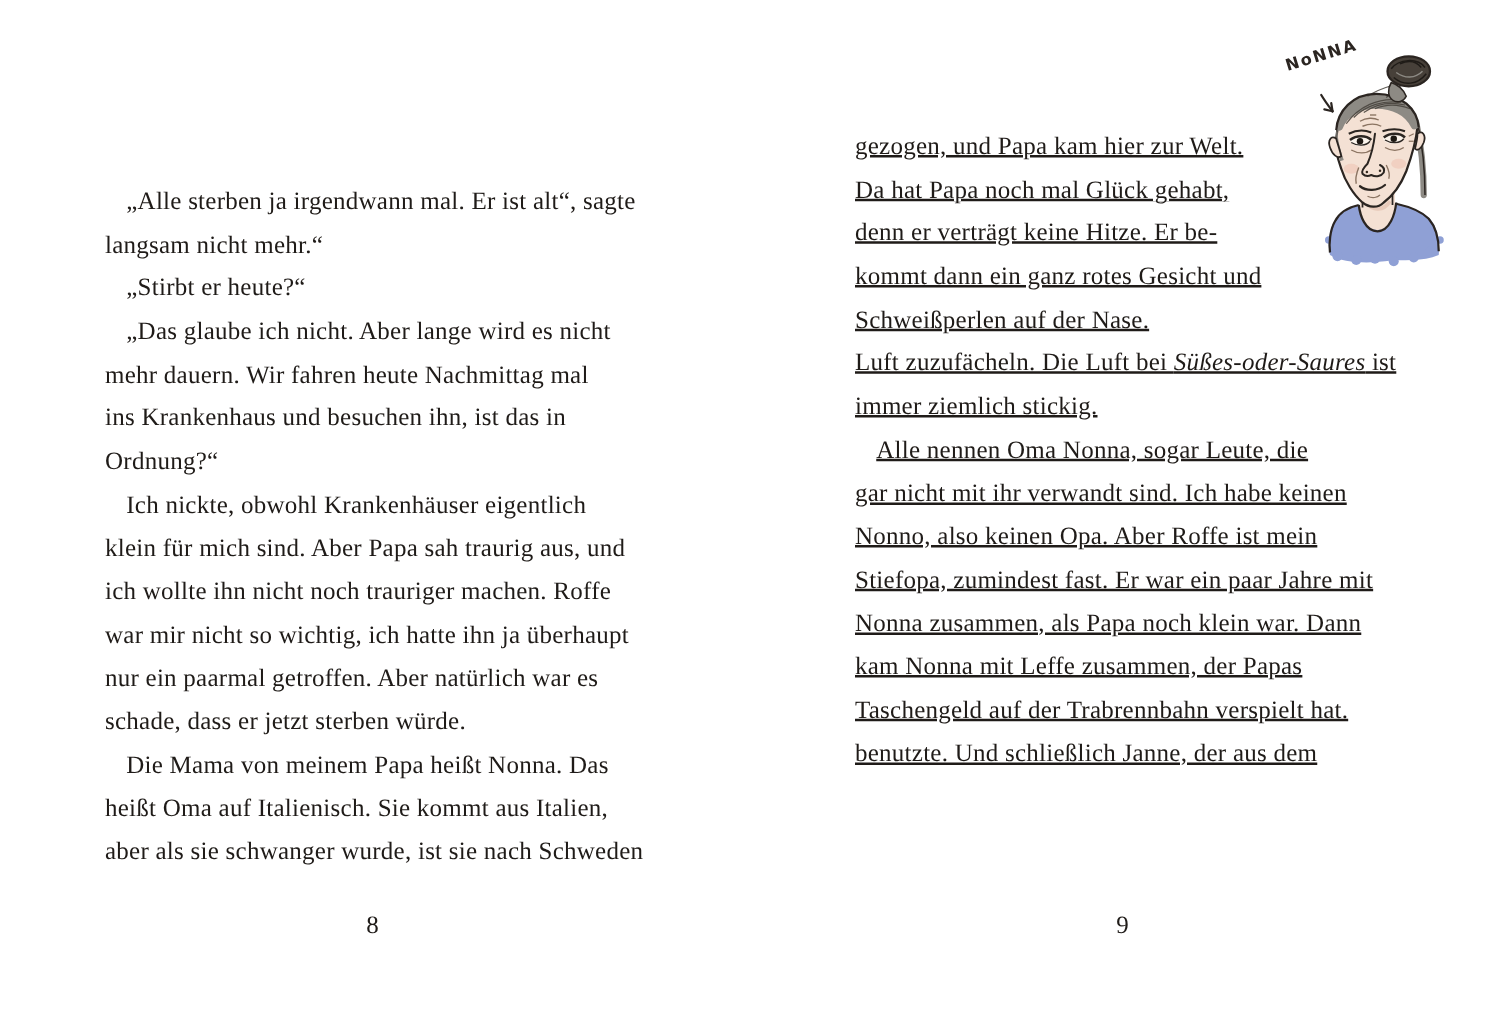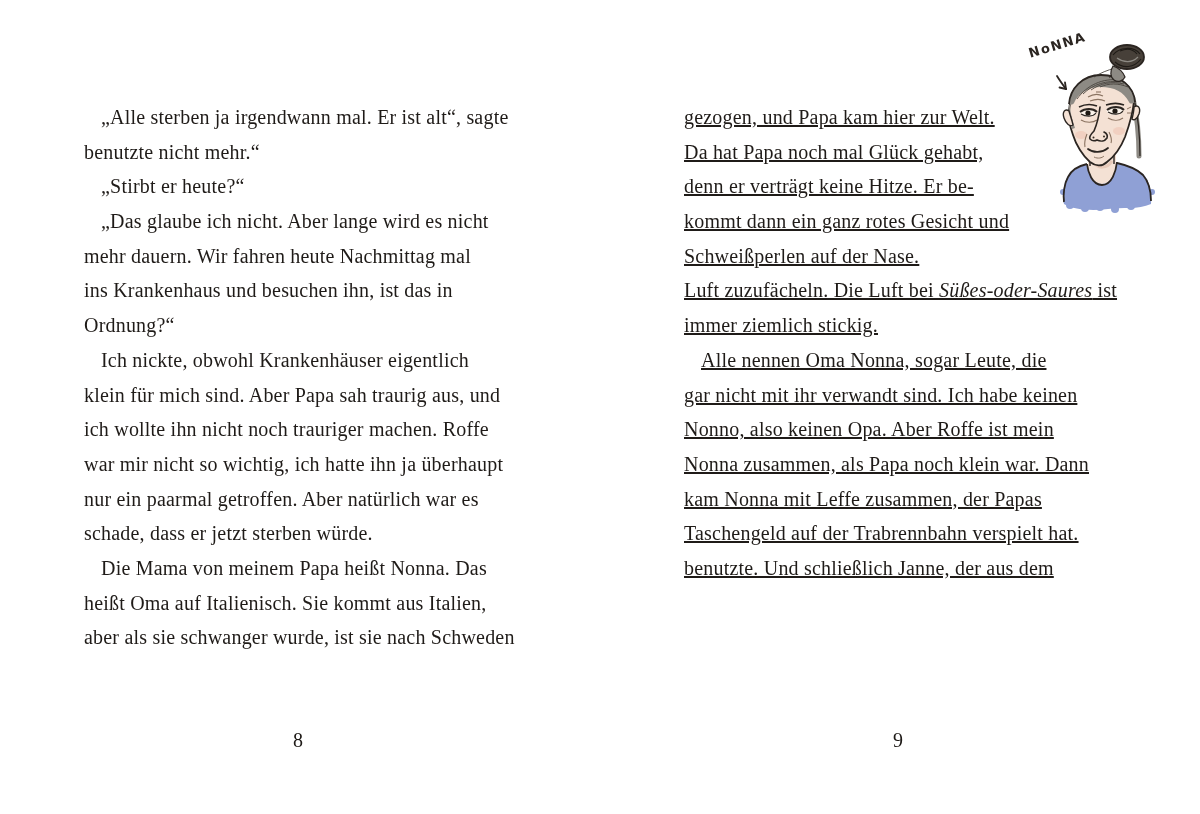--- a/index.html
+++ b/index.html
@@ -11,21 +11,21 @@
   }
   .spread { position:relative; width:1200px; height:814px; background:var(--page-bg,#fff); }
 
   .page-text {
     position:absolute; top:100px;
     font-size:20px; line-height:34.7px;
     color:var(--text,#1f1b18);
     letter-spacing:0.2px;
     white-space:nowrap;
   }
-  .page-text.left  { left:84px;  width:456px; }
+  .page-text.left  { left:84px;  width:456px;margin-top:44px; }
   .page-text.right { left:684px; width:440px;text-decoration:underline; }
   .line { height:34.7px; }
   .line.indent { padding-left:17px; }
   .italic { font-style:italic; }
 
   .page-num {
     position:absolute; top:729px; width:428px;
     font-size:20px; color:var(--text,#1f1b18); text-align:center;
   }
   .left-num  { left:84px; }
@@ -50,21 +50,21 @@
   .ink-s   { stroke:var(--ink); fill:none; }
   .soft-s  { stroke:var(--soft-line); fill:none; }
 </style>
 </head>
 <body>
 
 <div class="spread">
 
   <div class="page-text left">
       <div class="line indent">„Alle sterben ja irgendwann mal. Er ist alt“, sagte</div>
-      <div class="line">benutzte nicht mehr.“</div>
+      <div class="line">langsam nicht mehr.“</div>
       <div class="line indent">„Stirbt er heute?“</div>
       <div class="line indent">„Das glaube ich nicht. Aber lange wird es nicht</div>
       <div class="line">mehr dauern. Wir fahren heute Nachmittag mal</div>
       <div class="line">ins Krankenhaus und besuchen ihn, ist das in</div>
       <div class="line">Ordnung?“</div>
       <div class="line indent">Ich nickte, obwohl Krankenhäuser eigentlich</div>
       <div class="line">klein für mich sind. Aber Papa sah traurig aus, und</div>
       <div class="line">ich wollte ihn nicht noch trauriger machen. Roffe</div>
       <div class="line">war mir nicht so wichtig, ich hatte ihn ja überhaupt</div>
       <div class="line">nur ein paarmal getroffen. Aber natürlich war es</div>
@@ -79,20 +79,21 @@
       <div class="line">gezogen, und Papa kam hier zur Welt.</div>
       <div class="line">Da hat Papa noch mal Glück gehabt,</div>
       <div class="line">denn er verträgt keine Hitze. Er be-</div>
       <div class="line">kommt dann ein ganz rotes Gesicht und</div>
       <div class="line">Schweißperlen auf der Nase.</div>
       <div class="line"><span>Luft zuzufächeln. Die Luft bei </span><span class="italic">Süßes-oder-Saures</span><span> ist</span></div>
       <div class="line">immer ziemlich stickig.</div>
       <div class="line indent">Alle nennen Oma Nonna, sogar Leute, die</div>
       <div class="line">gar nicht mit ihr verwandt sind. Ich habe keinen</div>
       <div class="line">Nonno, also keinen Opa. Aber Roffe ist mein</div>
+      <div class="line">Stiefopa, zumindest fast. Er war ein paar Jahre mit</div>
       <div class="line">Nonna zusammen, als Papa noch klein war. Dann</div>
       <div class="line">kam Nonna mit Leffe zusammen, der Papas</div>
       <div class="line">Taschengeld auf der Trabrennbahn verspielt hat.</div>
       <div class="line">benutzte. Und schließlich Janne, der aus dem</div>
     </div>
   <div class="page-num right-num">9</div>
 
   <div class="illustration">
     <svg width="200" height="260" viewBox="0 0 200 260">
 

